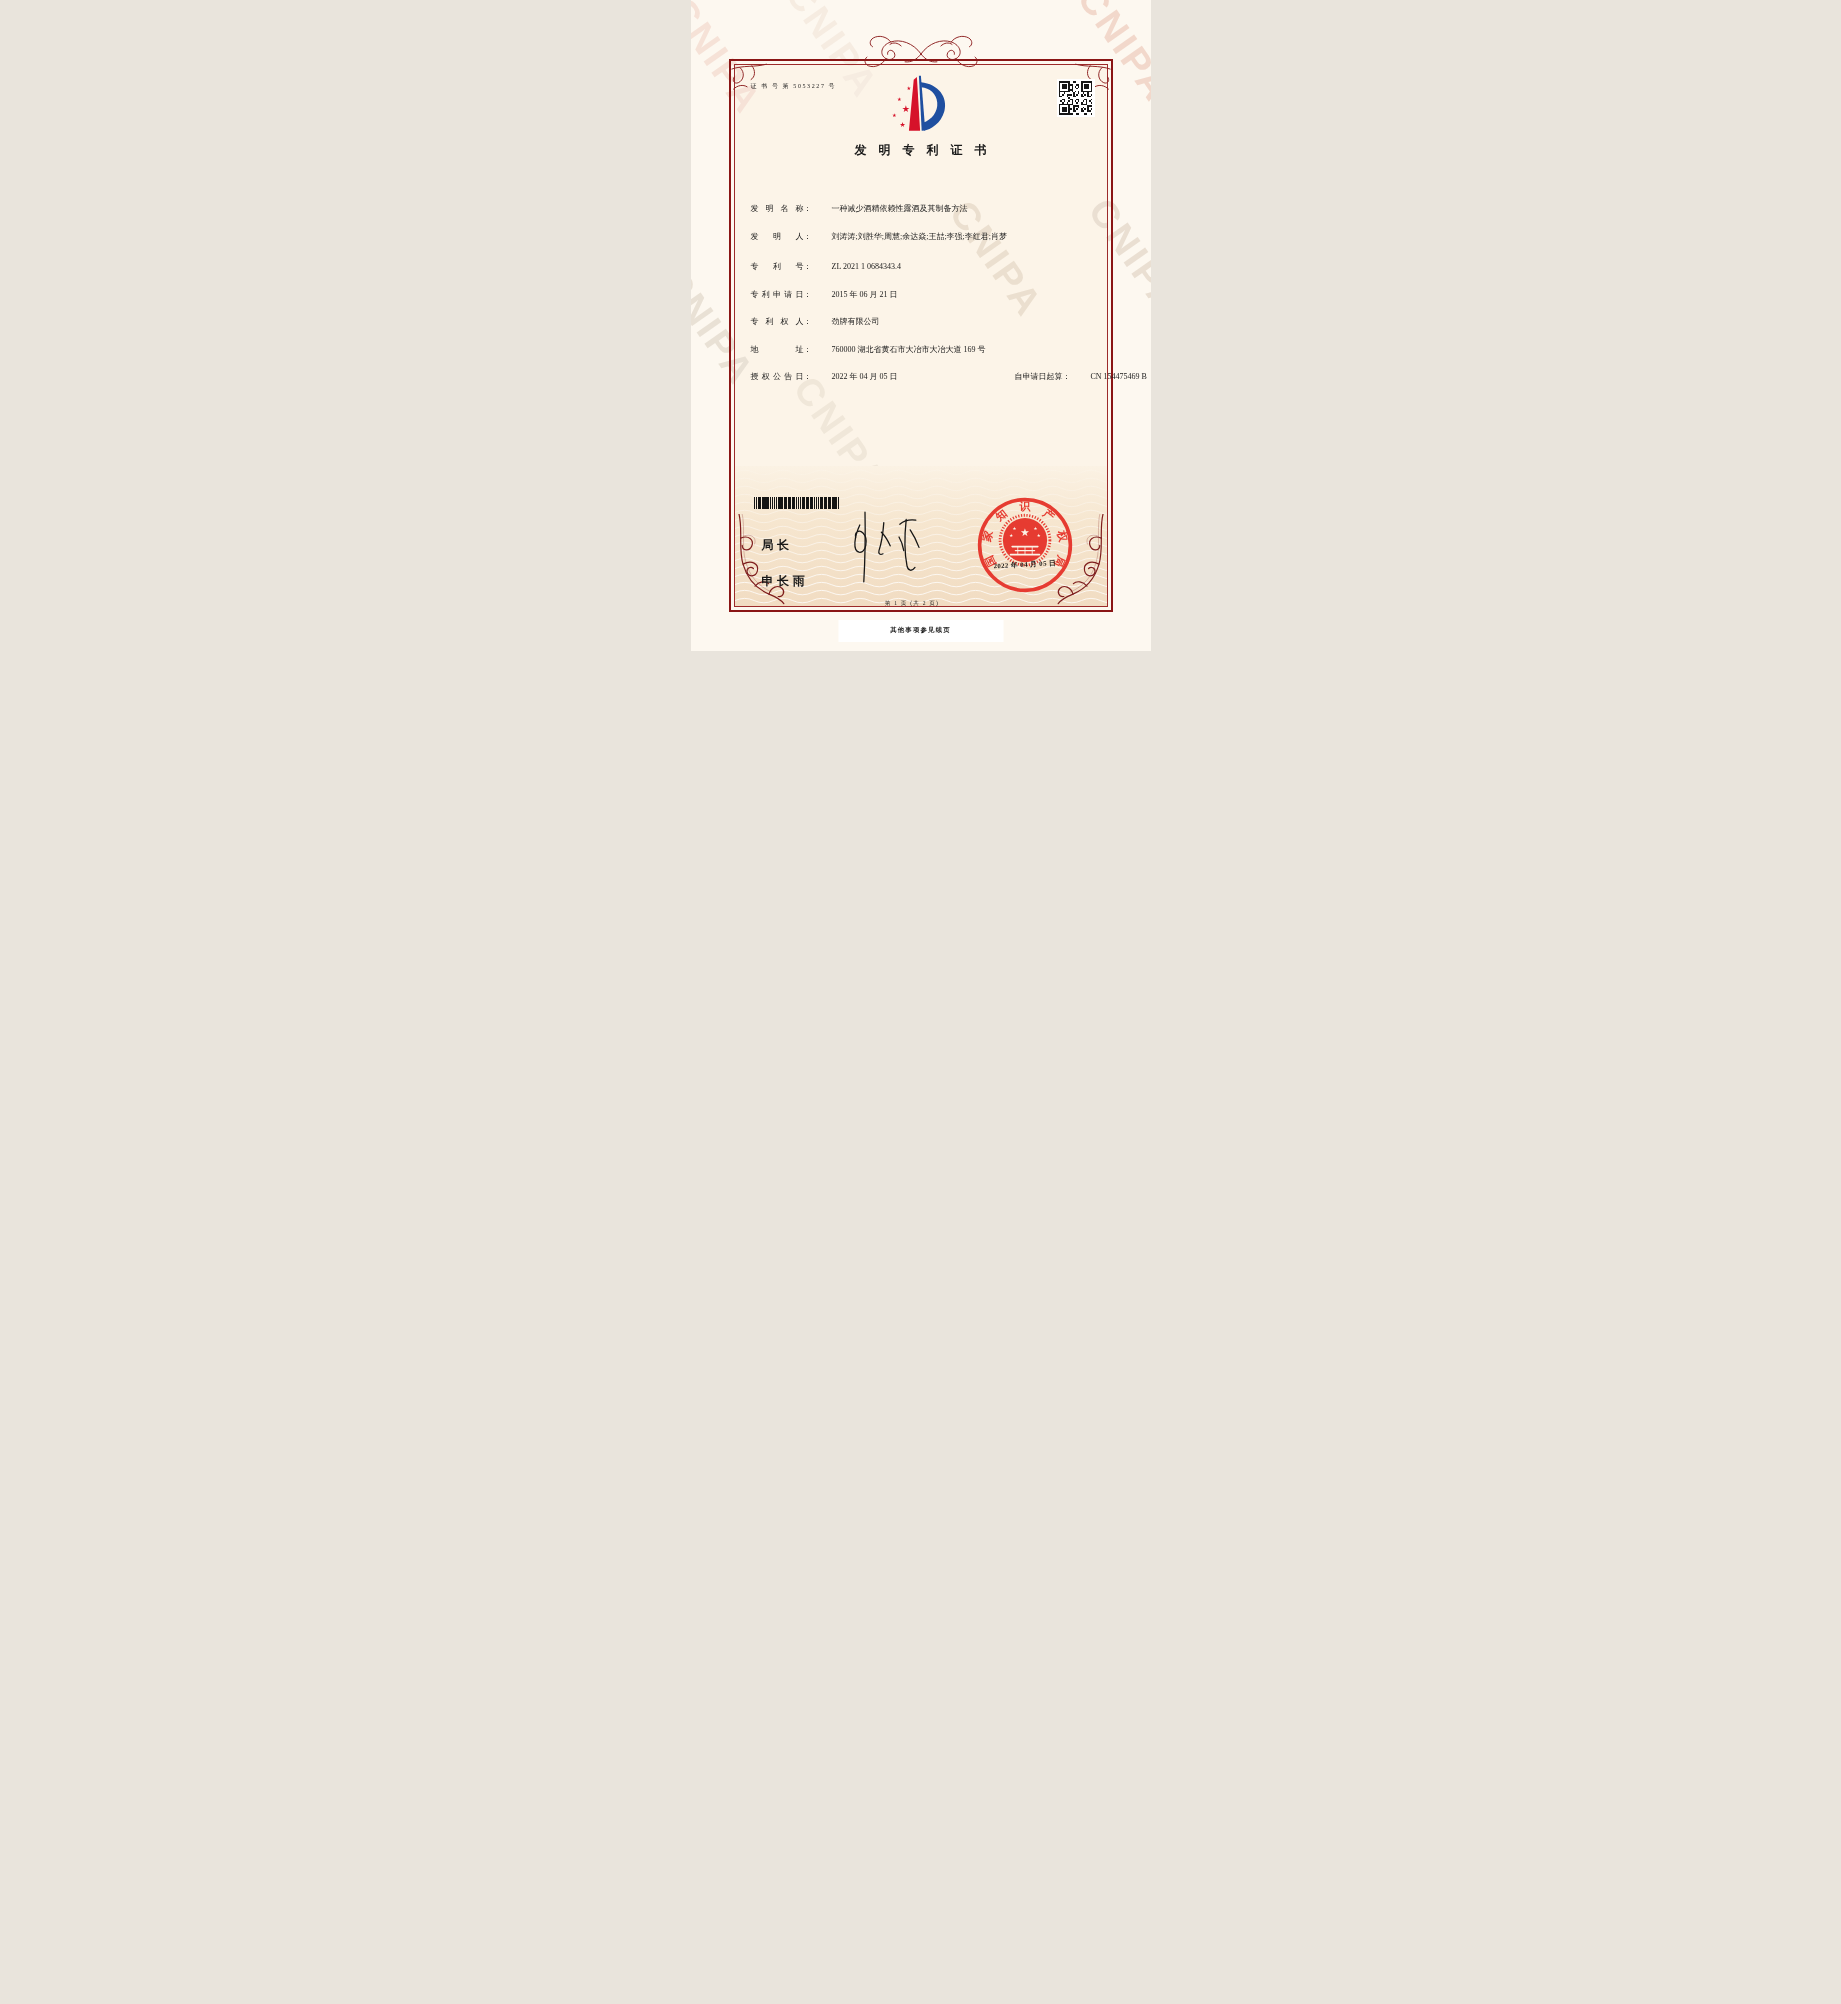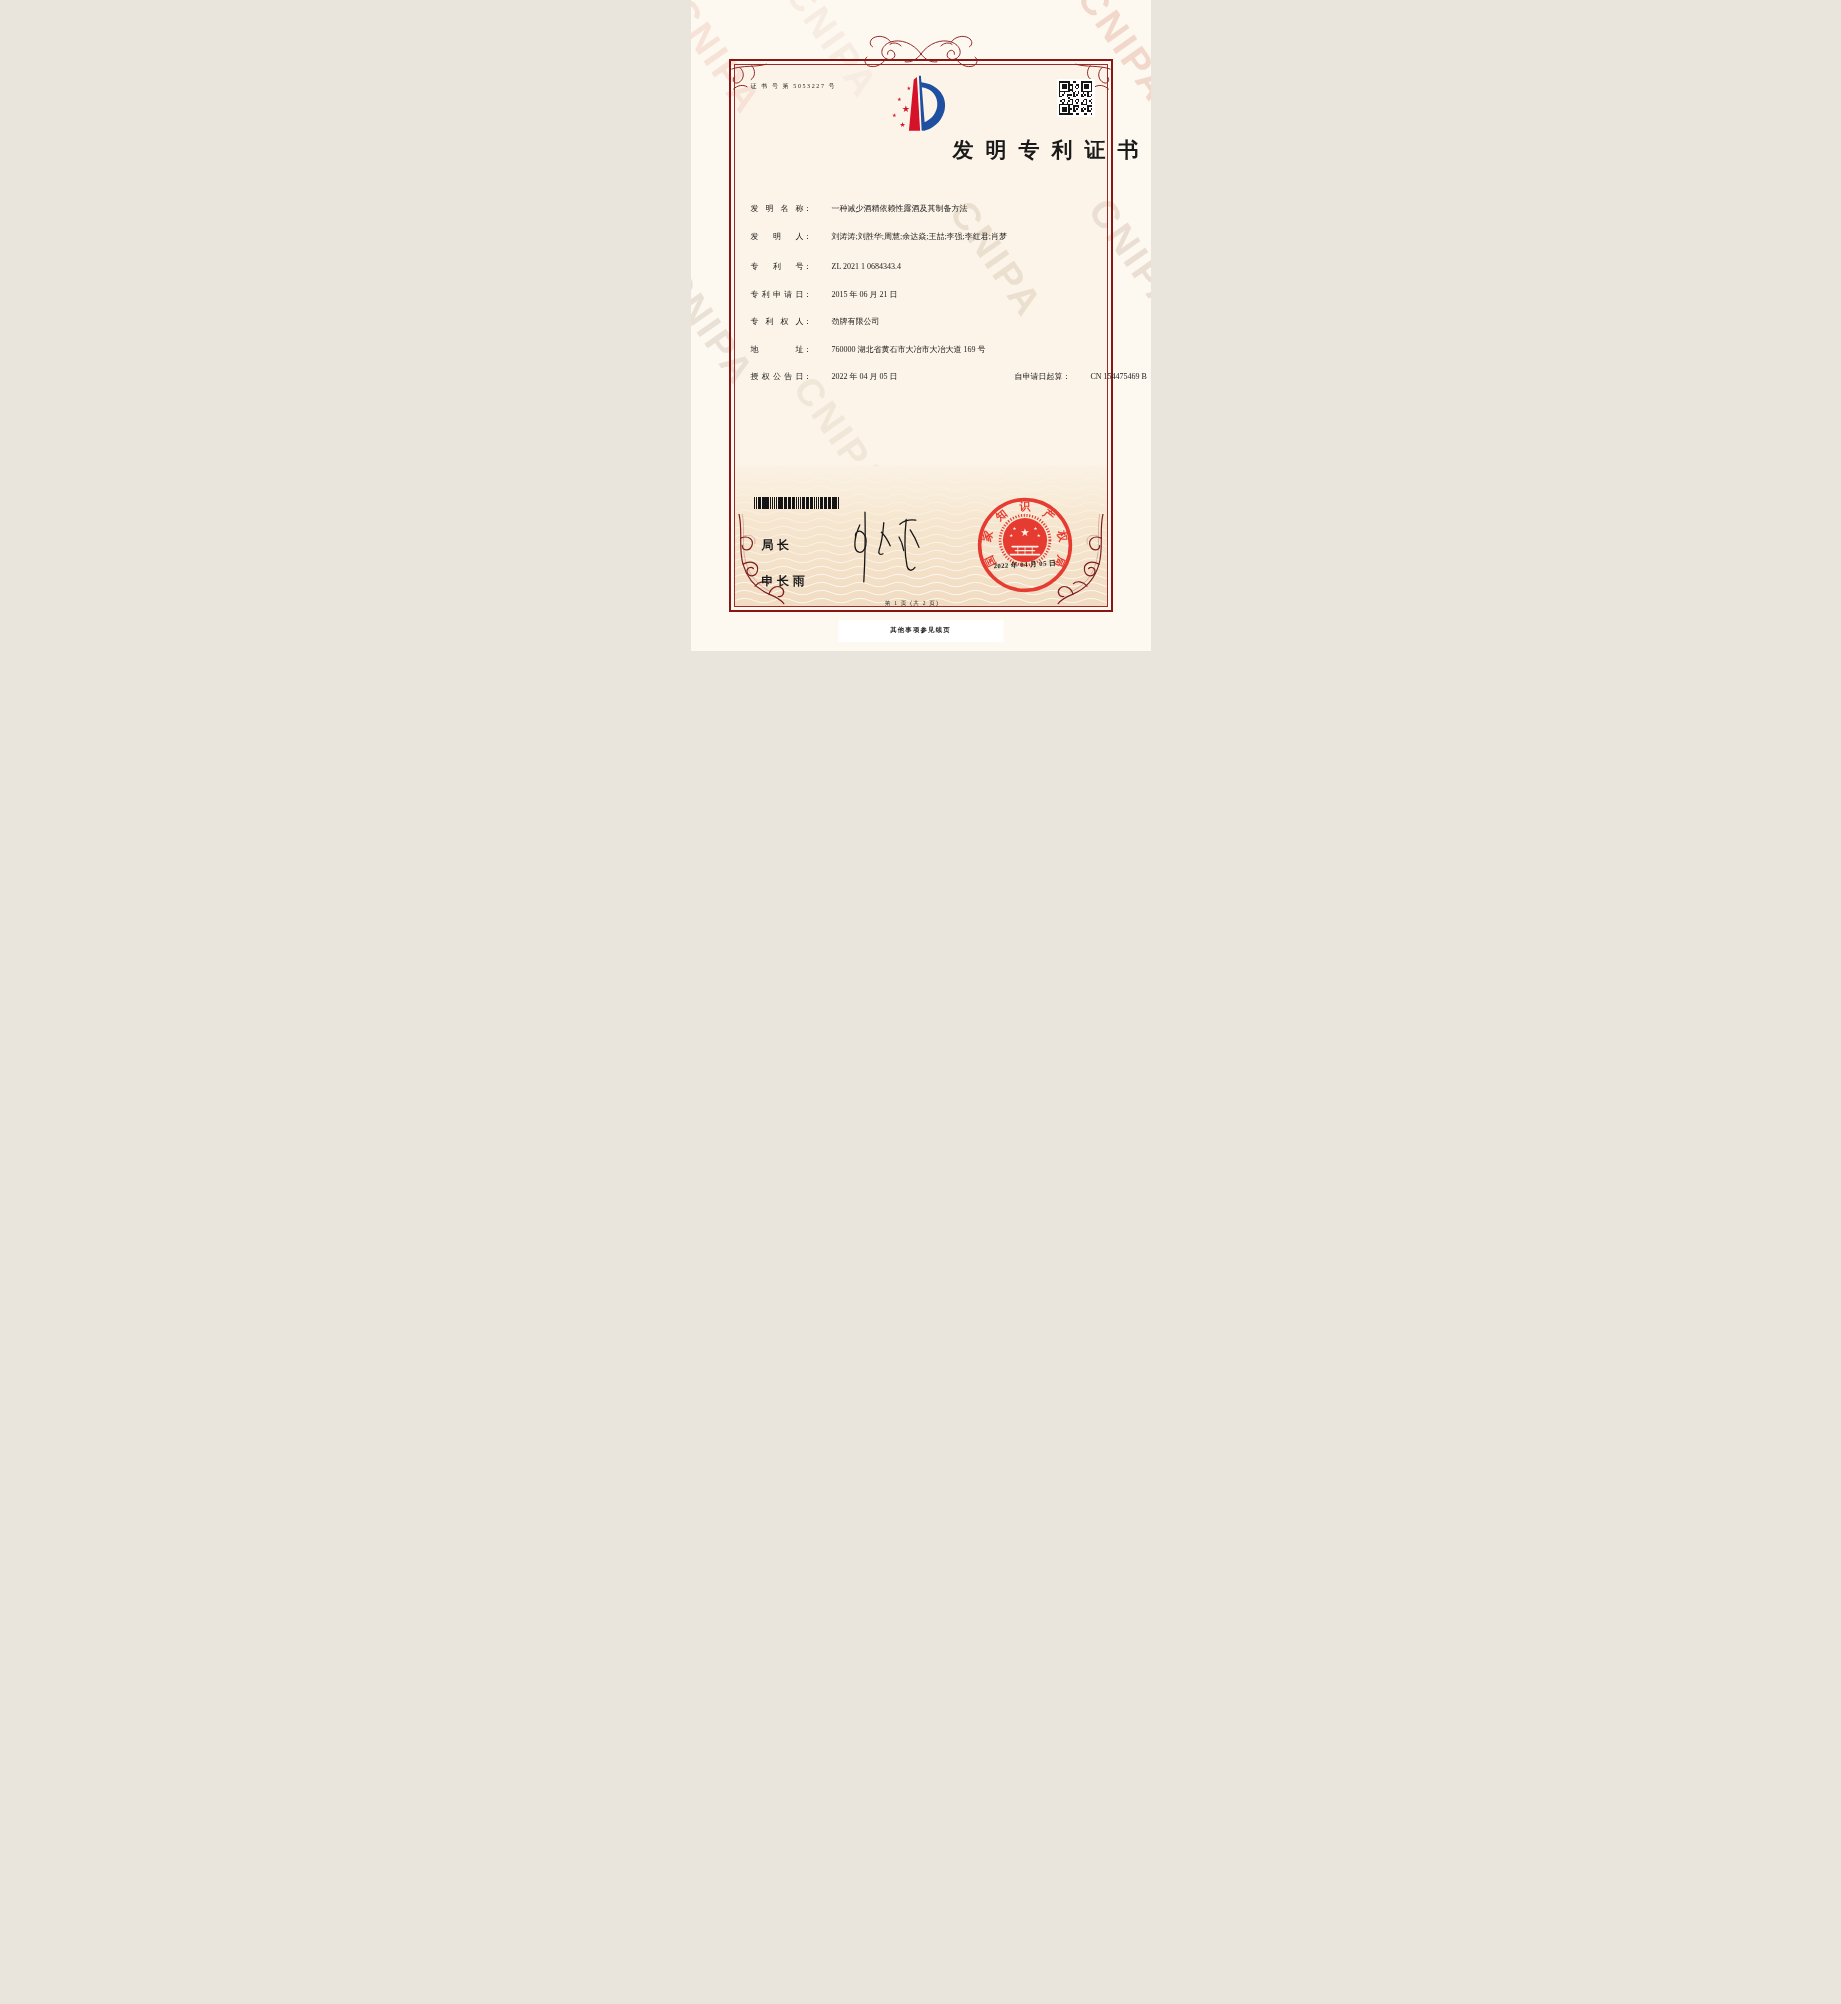--- a/index.html
+++ b/index.html
@@ -18,21 +18,21 @@
   .wm7{left:149px;top:435px;color:#f0e7d9;}
   
   .band{position:absolute;left:38px;top:59px;right:38px;bottom:39px;border:2.8px solid #8a1515;z-index:2;}
   .fline{position:absolute;left:43px;top:64px;right:43px;bottom:44px;border:1.2px solid #9c2a2a;z-index:2;}
   
   .waveband{position:absolute;left:44px;top:466px;width:372px;height:141px;z-index:1;
             background:linear-gradient(180deg,#fbf2e4 0%,#f6e6cf 40%,#f1dcc2 100%);}
   .waveband svg{display:block;width:100%;height:100%;}
   
   .certno{position:absolute;left:60px;top:82px;z-index:3;font-size:6px;letter-spacing:1.6px;}
-  .title{position:absolute;left:0;top:136px;width:100%;z-index:3;text-align:right;font-size:21px;
+  .title{position:absolute;left:0;top:142px;width:100%;z-index:3;text-align:center;font-size:12px;
          font-weight:bold;letter-spacing:12px;padding-left:12px;box-sizing:border-box;}
   .logo{position:absolute;left:196px;top:75px;width:63px;height:59px;z-index:3;}
   .logo .st{position:absolute;color:#d6122a;line-height:1;}
   
   .qr{position:absolute;left:366px;top:79px;width:38px;height:38px;background:#fff;z-index:3;
       display:flex;align-items:center;justify-content:center;}
   .qr-grid{display:grid;grid-template-columns:repeat(21,1.6px);grid-auto-rows:1.6px;}
   .qr-grid .on{background:#161616;}
   
   .row{position:absolute;left:60px;z-index:3;font-size:8px;white-space:nowrap;}

